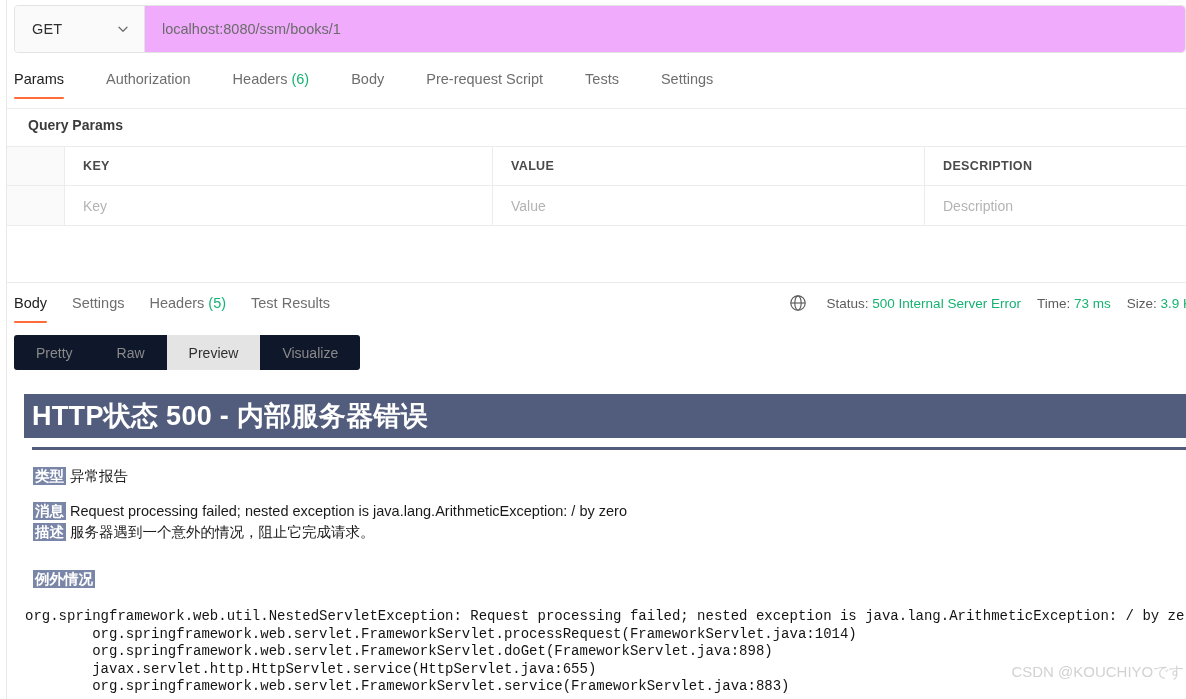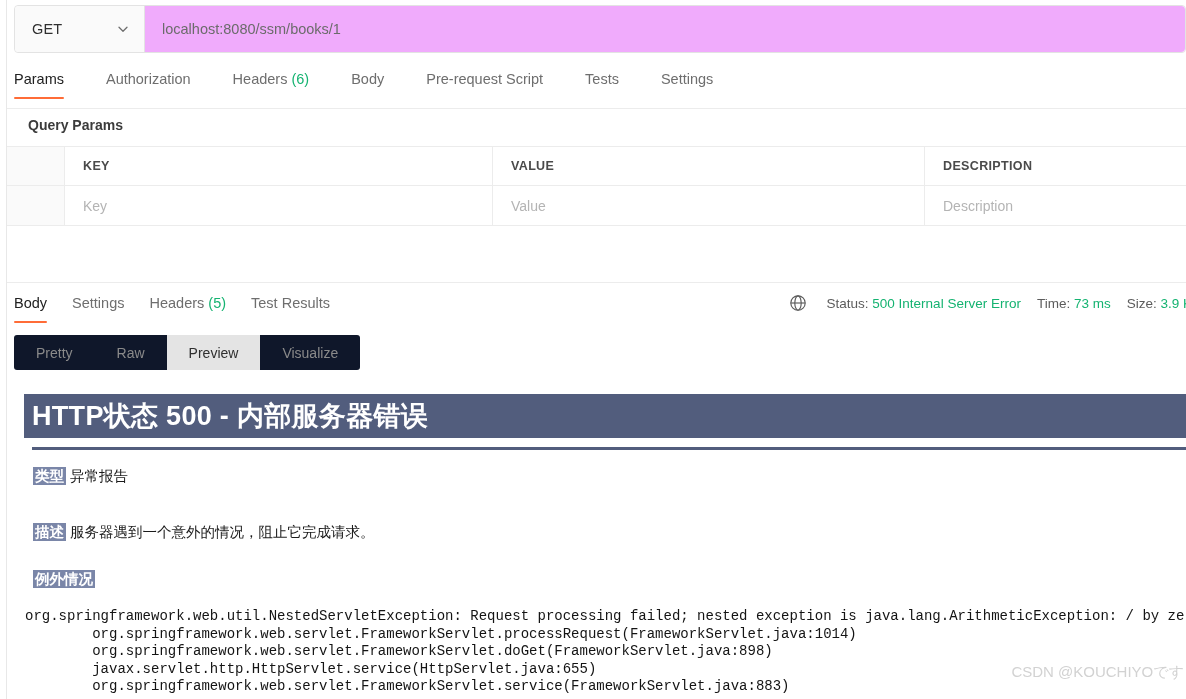--- a/index.html
+++ b/index.html
@@ -221,20 +221,23 @@
   </div>
 
   <div class="prev">
     <div class="err-head">HTTP状态 500 - 内部服务器错误</div>
     <div class="err-hr"></div>
   </div>
 
   <div class="err-line err-l1">
     <span class="tag">类型</span><span>异常报告</span>
   </div>
+  <div class="err-line err-l2">
+    <span class="tag">消息</span><span>Request processing failed; nested exception is java.lang.ArithmeticException: / by zero</span>
+  </div>
   <div class="err-line err-l3">
     <span class="tag">描述</span><span>服务器遇到一个意外的情况，阻止它完成请求。</span>
   </div>
   <div class="err-line err-l4">
     <span class="tag">例外情况</span>
   </div>
 
   <div class="trace">org.springframework.web.util.NestedServletException: Request processing failed; nested exception is java.lang.ArithmeticException: / by zero
         org.springframework.web.servlet.FrameworkServlet.processRequest(FrameworkServlet.java:1014)
         org.springframework.web.servlet.FrameworkServlet.doGet(FrameworkServlet.java:898)

